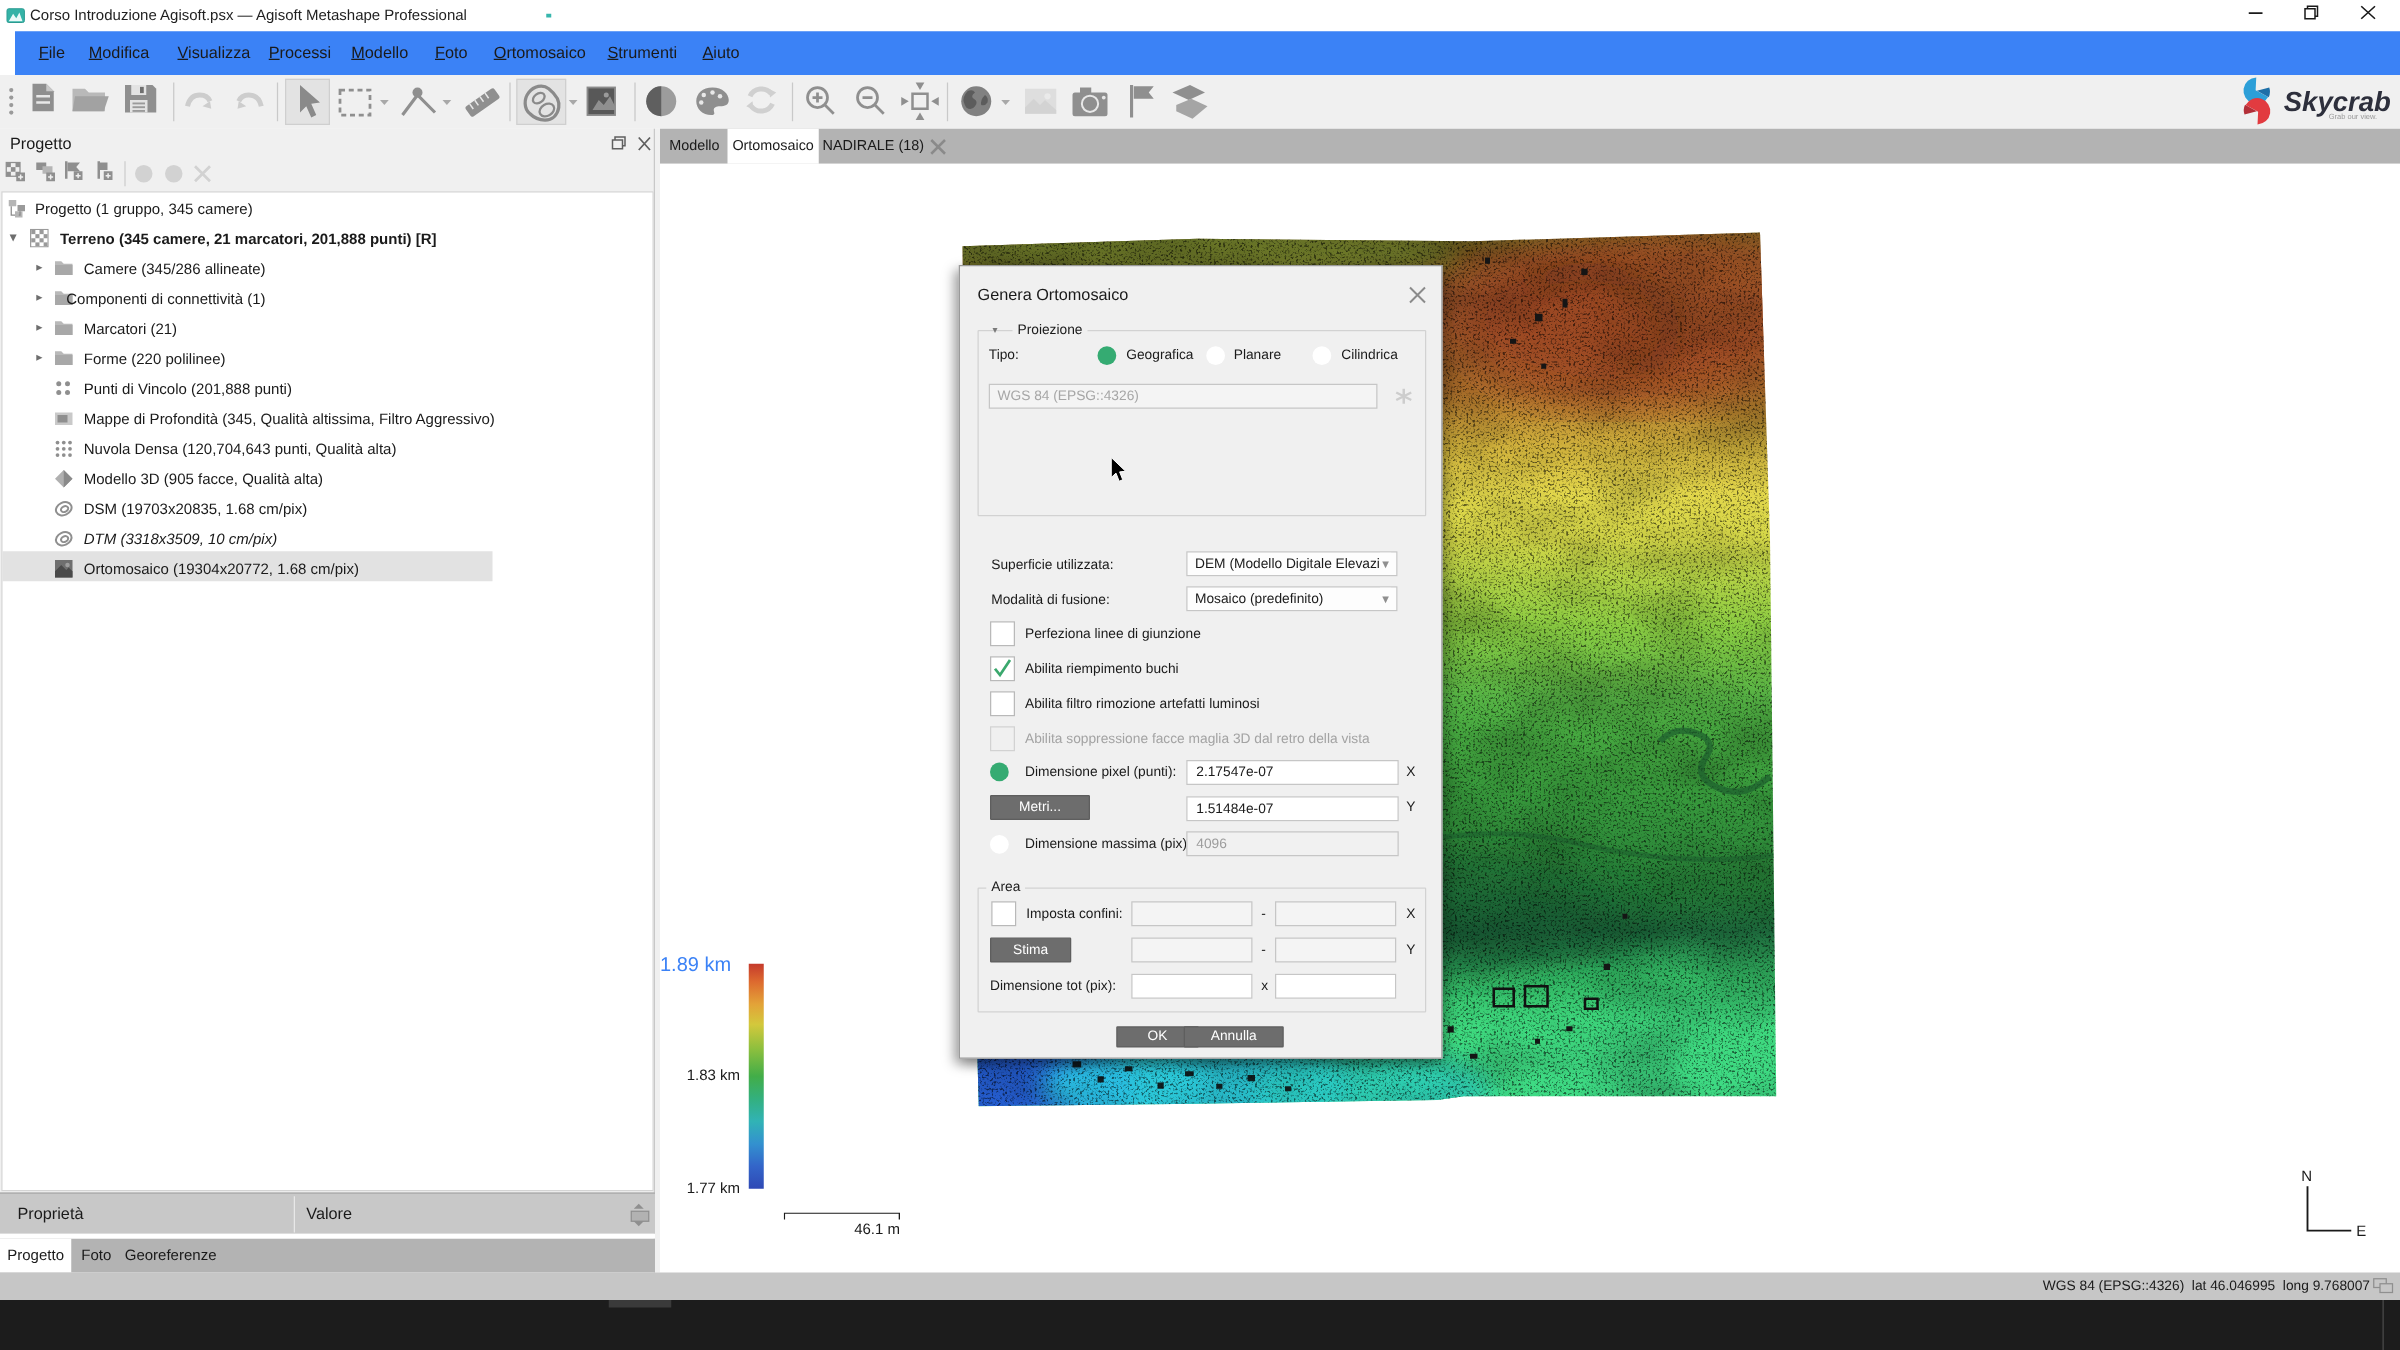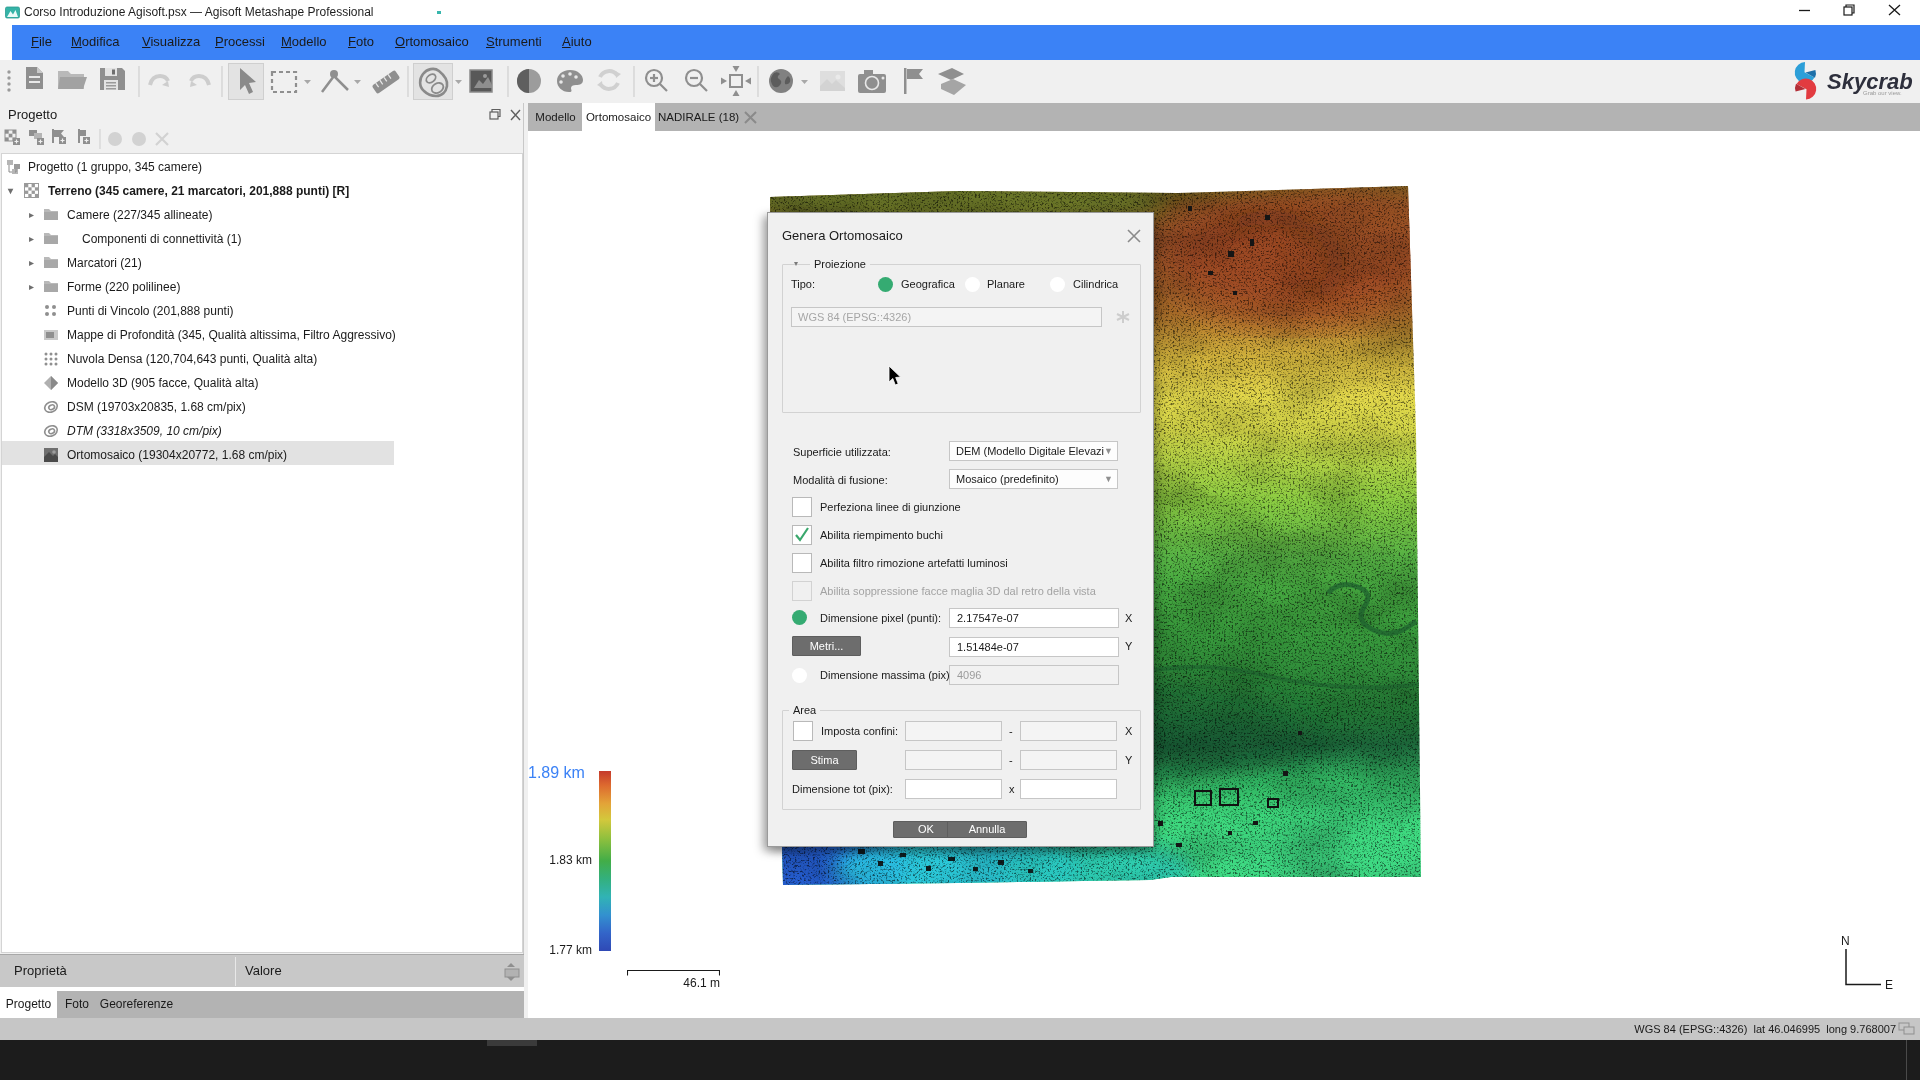--- a/index.html
+++ b/index.html
@@ -326,29 +326,29 @@
           </g>
       </svg>
       <span class="lbl" style="left:46px">Terreno (345 camere, 21 marcatori, 201,888 punti) [R]</span>
     </div>
     <div class="trow" style="left:0;top:49px">
       <span class="arrow" style="left:27px">▸</span>
       <svg class="ticon" style="left:41px" width="16" height="14" viewBox="0 0 16 14">
         <path d="M1 2 h5 l2 2 h7 v9 h-14 z" fill="#b9b9b9"></path>
           <path d="M1 5 h14 v8 h-14 z" fill="#a8a8a8"></path>
       </svg>
-      <span class="lbl" style="left:65px">Camere (227/345 allineate)</span>
+      <span class="lbl" style="left:65px">Camere (345/286 allineate)</span>
     </div>
     <div class="trow" style="left:0;top:73px">
       <span class="arrow" style="left:27px">▸</span>
       <svg class="ticon" style="left:41px" width="16" height="14" viewBox="0 0 16 14">
         <path d="M1 2 h5 l2 2 h7 v9 h-14 z" fill="#b9b9b9"></path>
           <path d="M1 5 h14 v8 h-14 z" fill="#a8a8a8"></path>
       </svg>
-      <span class="lbl" style="left:80px">Componenti di connettività (1)</span>
+      <span class="lbl" style="left:51px">Componenti di connettività (1)</span>
     </div>
     <div class="trow" style="left:0;top:97px">
       <span class="arrow" style="left:27px">▸</span>
       <svg class="ticon" style="left:41px" width="16" height="14" viewBox="0 0 16 14">
         <path d="M1 2 h5 l2 2 h7 v9 h-14 z" fill="#b9b9b9"></path>
           <path d="M1 5 h14 v8 h-14 z" fill="#a8a8a8"></path>
       </svg>
       <span class="lbl" style="left:65px">Marcatori (21)</span>
     </div>
     <div class="trow" style="left:0;top:121px">
@@ -629,21 +629,21 @@
   <div class="dlbl" style="left:52px;top:316px">Abilita riempimento buchi</div>
   <div class="cb" style="left:24px;top:340px"></div>
   <div class="dlbl" style="left:52px;top:344px">Abilita filtro rimozione artefatti luminosi</div>
   <div class="cb off" style="left:24px;top:368px"></div>
   <div class="dlbl dis" style="left:52px;top:372px">Abilita soppressione facce maglia 3D dal retro della vista</div>
 
   <div class="radio on" style="left:24px;top:397px"></div>
   <div class="dlbl" style="left:52px;top:399px">Dimensione pixel (punti):</div>
   <div class="field" style="left:181px;top:395px;width:170px;height:20px">2.17547e-07</div>
   <div class="dlbl" style="left:357px;top:399px">X</div>
-  <div class="btn" style="left:24px;top:423px;width:69px;height:20px;line-height:18px">Metri...</div>
+  <div class="btn" style="left:24px;top:423px;width:80px;height:20px;line-height:18px">Metri...</div>
   <div class="field" style="left:181px;top:424px;width:170px;height:20px">1.51484e-07</div>
   <div class="dlbl" style="left:357px;top:427px">Y</div>
   <div class="radio" style="left:24px;top:455px"></div>
   <div class="dlbl" style="left:52px;top:456px">Dimensione massima (pix):</div>
   <div class="field gray" style="left:181px;top:452px;width:170px;height:20px">4096</div>
 
   <div class="grp" style="left:14px;top:497px;width:359px;height:100px">
     <div class="grplbl" style="left:6px">Area</div>
   </div>
   <div class="cb" style="left:25px;top:508px"></div>

